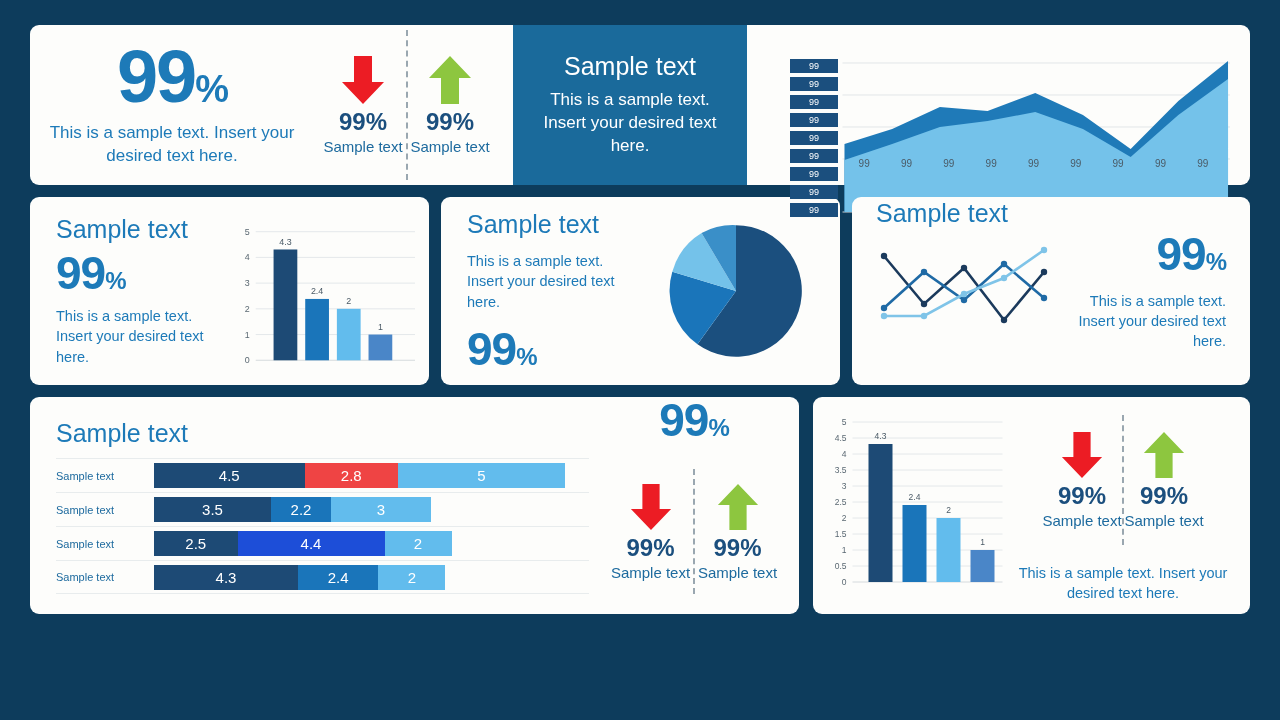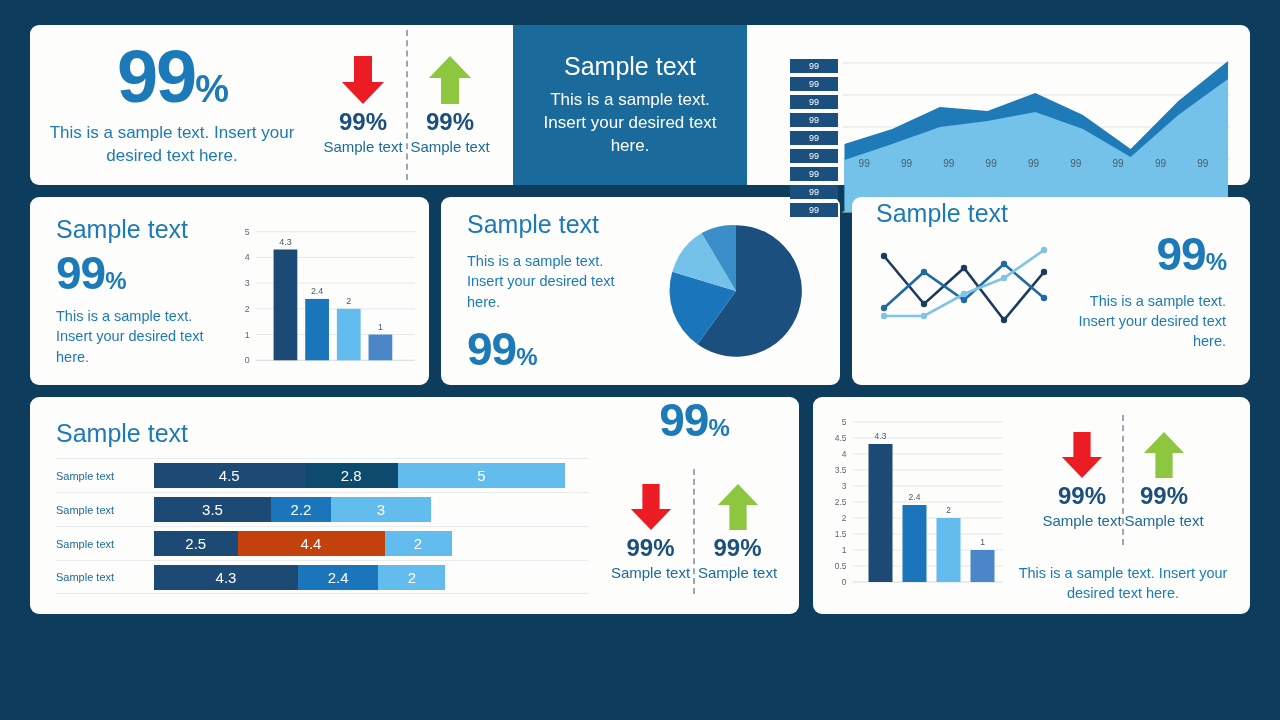--- a/index.html
+++ b/index.html
@@ -291,37 +291,37 @@
   <div class="row3">
 
     <div class="card r3a">
       <div class="r3a-left">
         <div class="card-title">Sample text</div>
         <div style="margin-top:10px;">
           <div class="stack-row stack-grid">
             <div class="stack-label">Sample text</div>
             <div class="stack-bars">
               <div class="seg" style="width:34.6%;background:#1d4a75;">4.5</div>
-              <div class="seg" style="width:21.5%;background:#0c4a6e;">2.8</div>
+              <div class="seg" style="width:21.5%;background:#ef4444;">2.8</div>
               <div class="seg" style="width:38.4%;background:#62bced;">5</div>
             </div>
           </div>
           <div class="stack-row stack-grid">
             <div class="stack-label">Sample text</div>
             <div class="stack-bars">
               <div class="seg" style="width:26.9%;background:#1d4a75;">3.5</div>
               <div class="seg" style="width:13.8%;background:#1a75ba;">2.2</div>
               <div class="seg" style="width:23.0%;background:#62bced;">3</div>
             </div>
           </div>
           <div class="stack-row stack-grid">
             <div class="stack-label">Sample text</div>
             <div class="stack-bars">
               <div class="seg" style="width:19.2%;background:#1d4a75;">2.5</div>
-              <div class="seg" style="width:33.8%;background:#c2410c;">4.4</div>
+              <div class="seg" style="width:33.8%;background:#1d4ed8;">4.4</div>
               <div class="seg" style="width:15.4%;background:#62bced;">2</div>
             </div>
           </div>
           <div class="stack-row stack-grid" style="border-bottom:1px solid #e8eced;">
             <div class="stack-label">Sample text</div>
             <div class="stack-bars">
               <div class="seg" style="width:33.1%;background:#1d4a75;">4.3</div>
               <div class="seg" style="width:18.5%;background:#1a75ba;">2.4</div>
               <div class="seg" style="width:15.4%;background:#62bced;">2</div>
             </div>

